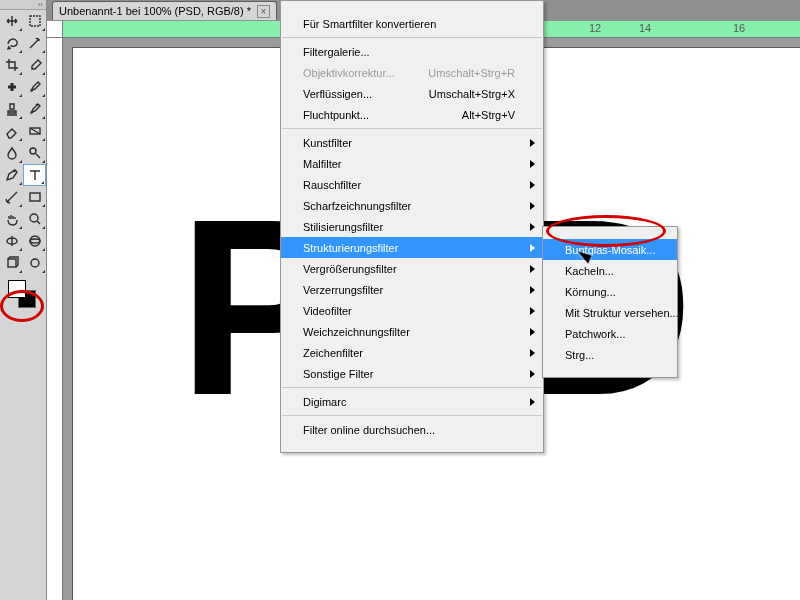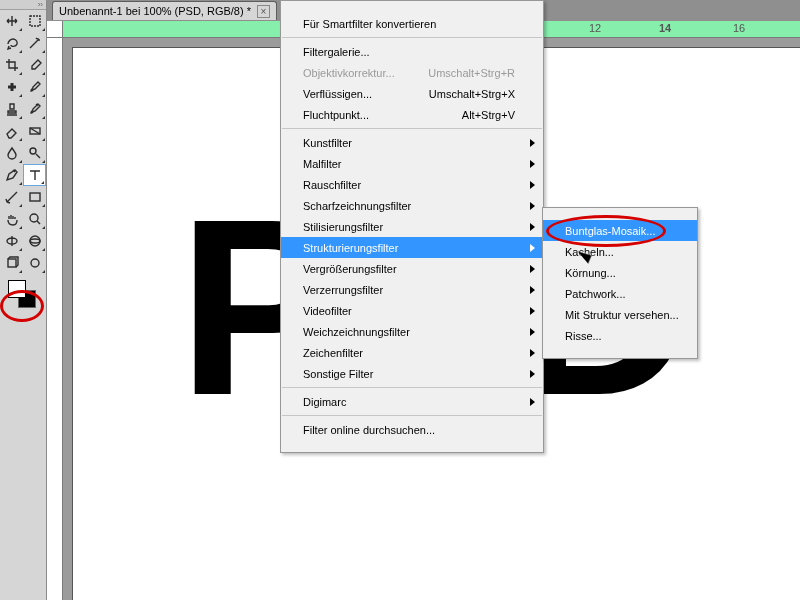--- a/index.html
+++ b/index.html
@@ -36,21 +36,21 @@
 
 .menu { position: absolute; background: #f0f0f0; border: 1px solid #979797; box-shadow: 2px 2px 3px rgba(0,0,0,.25); padding: 12px 0; }
 .menu .item { position: relative; display: flex; align-items: center; height: 21px; padding: 0 30px 0 22px; white-space: nowrap; cursor: default; }
 .menu .item.hi { background: #3395ff; color: #fff; }
 .menu .item.dim, .menu .item.dim .short { color: #9a9a9a; }
 .menu .item .short { position: absolute; right: 28px; }
 .menu .item.sub::after { content: ""; position: absolute; right: 8px; top: 7px; width: 0; height: 0; border-top: 4px solid transparent; border-bottom: 4px solid transparent; border-left: 5px solid #000; }
 .menu .item.hi.sub::after, .menu .item.sub:hover::after { border-left-color: #fff; }
 .menu hr { margin: 3px 1px; border: none; border-top: 1px solid #c6c6c6; }
 .menu.main { left: 280px; top: 0; width: 264px; }
-.menu.submenu { left: 542px; top: 207px; width: 156px; }
+.menu.submenu { left: 542px; top: 226px; width: 136px; }
 .ring { position: absolute; left: 546px; top: 215px; width: 120px; height: 32px; border: 3px solid #d40000; border-radius: 50%; pointer-events: none; z-index: 30; }
 .cursor { position: absolute; left: 582px; top: 247px; width: 0; height: 0; z-index: 40;
   border-left: 8px solid #000; border-top: 12px solid transparent; border-bottom: 4px solid transparent;
   transform: rotate(-40deg); filter: drop-shadow(0 0 1px #fff); }
 
 
 svg.tool-ic { width: 16px; height: 16px; stroke: #2c2c2c; stroke-width: 1.4; fill: none; }
 </style>
 </head>
 <body>
@@ -198,21 +198,21 @@
   </div>
 </div>
 
 <div class="ruler-corner"></div>
 <div class="ruler-h" id="rulerh">
     <span style="left: 238px;">4</span>
     <span style="left: 310px;">6</span>
     <span style="left: 382px;">8</span>
     <span style="left: 454px;">10</span>
     <span style="left: 526px;">12</span>
-    <span style="left: 596px; font-weight: bold;">14</span>
+    <span style="left: 576px;">14</span>
     <span style="left: 670px;">16</span>
   </div>
 <div class="ruler-v"></div>
 <div class="paste">
   <div class="canvas">
     <div class="big-text">PDD</div>
   </div>
 </div>
 
 <div class="menu main" id="mainmenu">
@@ -286,24 +286,24 @@
     <div class="item hi">
       <span>Buntglas-Mosaik...</span>
     </div>
     <div class="item">
       <span>Kacheln...</span>
     </div>
     <div class="item">
       <span>Körnung...</span>
     </div>
     <div class="item">
+      <span>Mit Struktur versehen...</span>
+    </div>
+    <div class="item">
       <span>Patchwork...</span>
     </div>
     <div class="item">
-      <span>Mit Struktur versehen...</span>
-    </div>
-    <div class="item">
-      <span>Risse...</span>
+      <span>Strg...</span>
     </div>
   </div>
 
 <div class="ring"></div>
 <div class="cursor"></div>
 
 </body></html>

